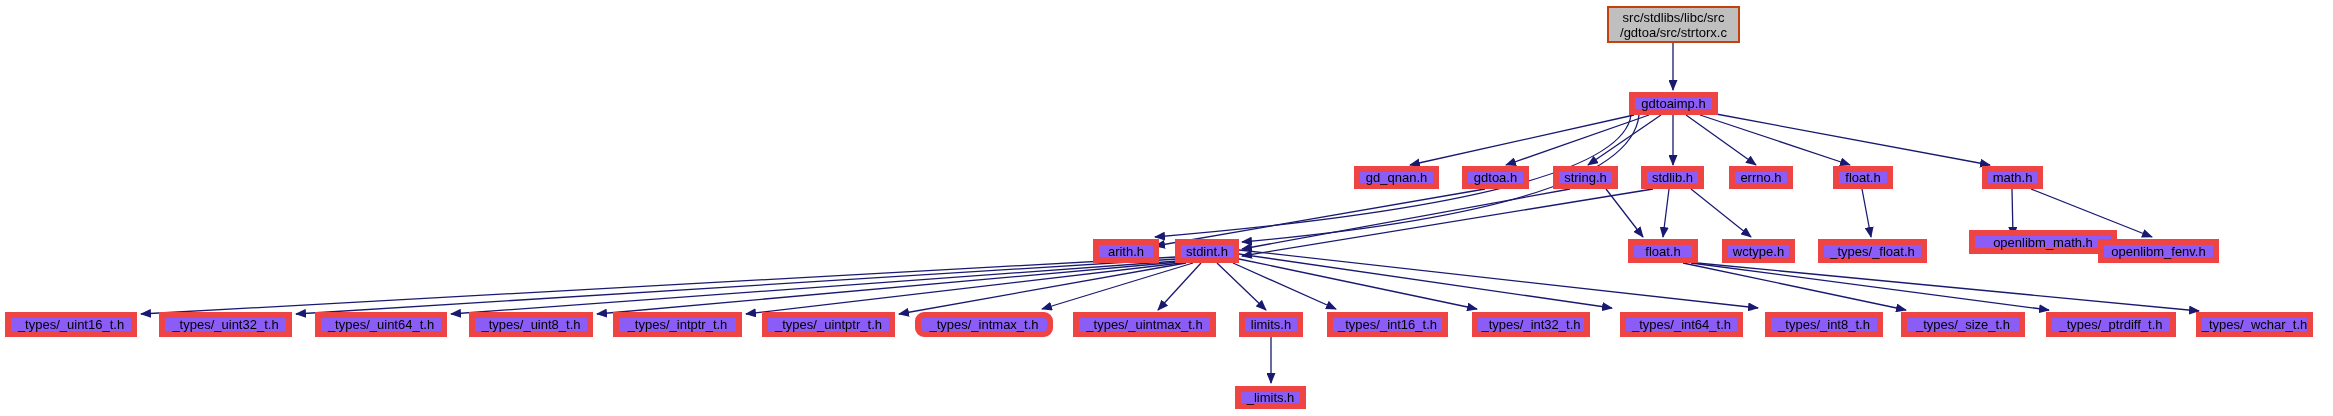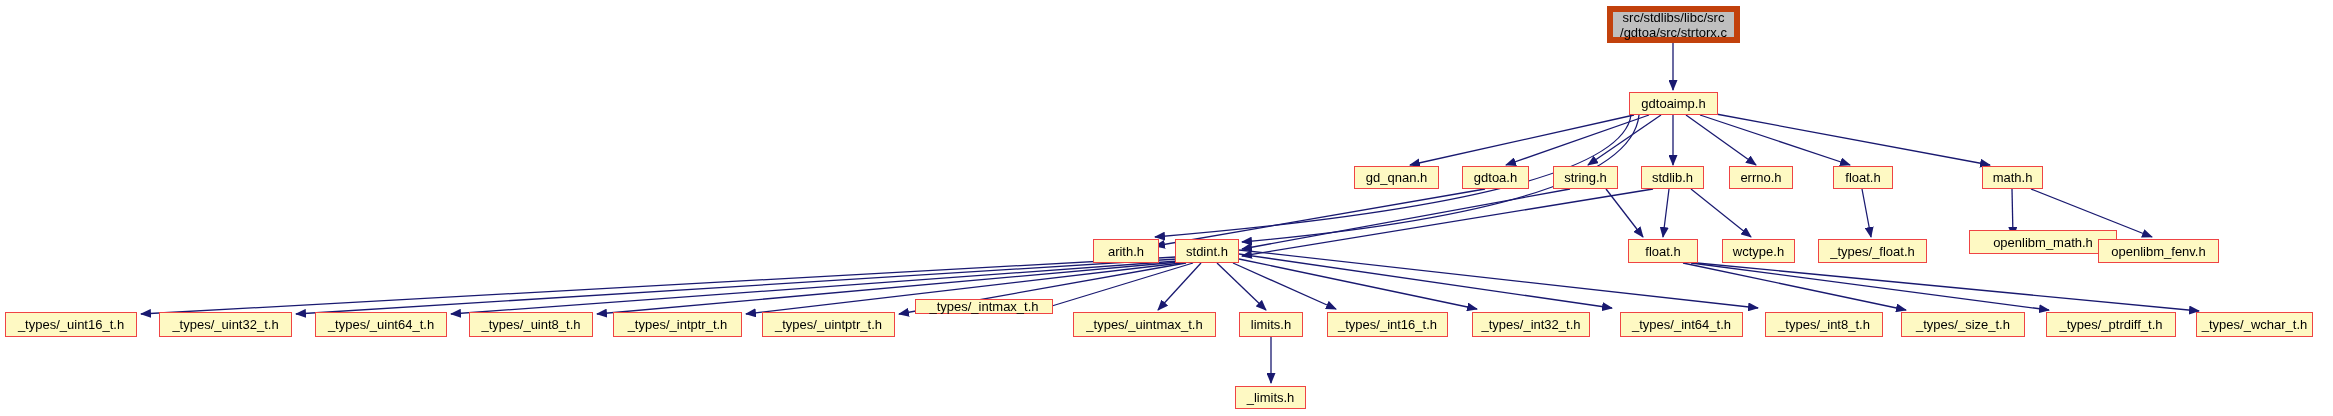--- a/index.html
+++ b/index.html
@@ -6,36 +6,36 @@
   #graph{
     position:relative;
     width:2333px;height:416px;
     font-family:"Liberation Sans","DejaVu Sans",sans-serif;
     overflow:hidden;
   }
   #edges{position:absolute;left:0;top:0;}
   .node{
     position:absolute;
     box-sizing:border-box;
-    background:#fef9c3;
-    border:1px solid #ef4444;
+    background:#8b5cf6;
+    border:6px solid #ef4444;
     color:#000000;
     font-size:13px;
     line-height:15px;
     display:flex;
     flex-direction:column;
     align-items:center;
     justify-content:center;
     text-align:center;
     white-space:nowrap;
     cursor:pointer;
   }
   .node.root{
     background:#bfbfbf;
-    border:6px solid #c2410c;
+    border:2px solid #c2410c;
     cursor:default;
   }
 </style>
 </head>
 <body>
 
 <div id="graph">
     <svg id="edges" width="2333" height="416" viewBox="0 0 2333 416">
       <defs>
         <marker id="arrow" markerUnits="userSpaceOnUse" markerWidth="11" markerHeight="9" refX="10" refY="4.5" orient="auto">
@@ -139,21 +139,21 @@
     </div>
     <div class="node" style="left: 469px; top: 312px; width: 124px; height: 25px; align-items: center;">
       <div>_types/_uint8_t.h</div>
     </div>
     <div class="node" style="left: 613px; top: 312px; width: 129px; height: 25px;">
       <div>_types/_intptr_t.h</div>
     </div>
     <div class="node" style="left: 762px; top: 312px; width: 133px; height: 25px;">
       <div>_types/_uintptr_t.h</div>
     </div>
-    <div class="node" style="left: 915px; top: 299px; width: 138px; height: 15px;">
+    <div class="node" style="left: 915px; top: 312px; width: 138px; height: 25px; border-radius: 9px;">
       <div>_types/_intmax_t.h</div>
     </div>
     <div class="node" style="left: 1073px; top: 312px; width: 143px; height: 25px;">
       <div>_types/_uintmax_t.h</div>
     </div>
     <div class="node" style="left: 1239px; top: 312px; width: 64px; height: 25px;">
       <div>limits.h</div>
     </div>
     <div class="node" style="left: 1327px; top: 312px; width: 121px; height: 25px;">
       <div>_types/_int16_t.h</div>

